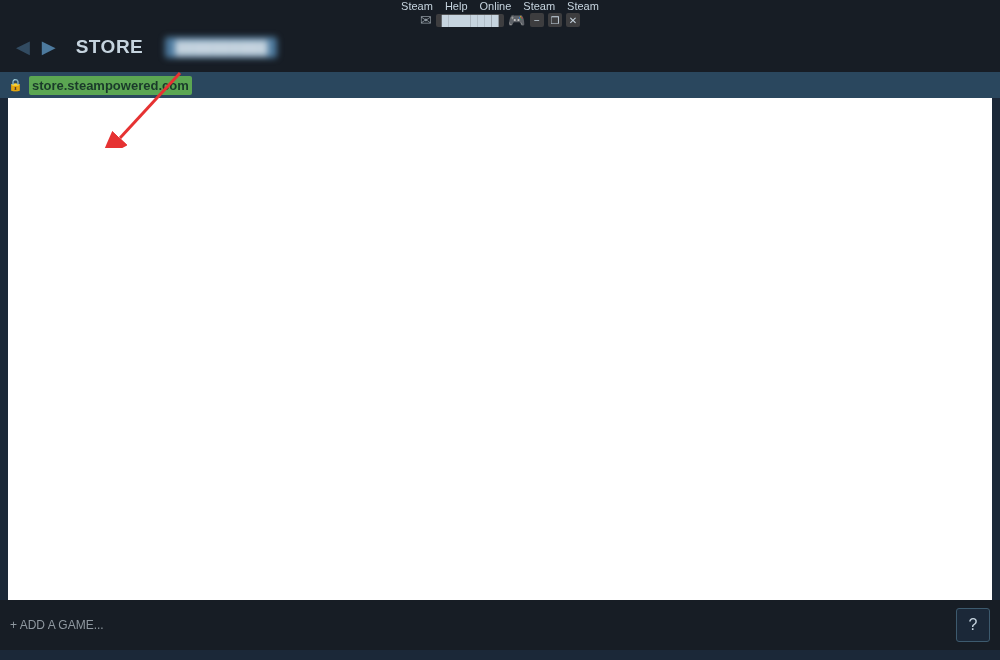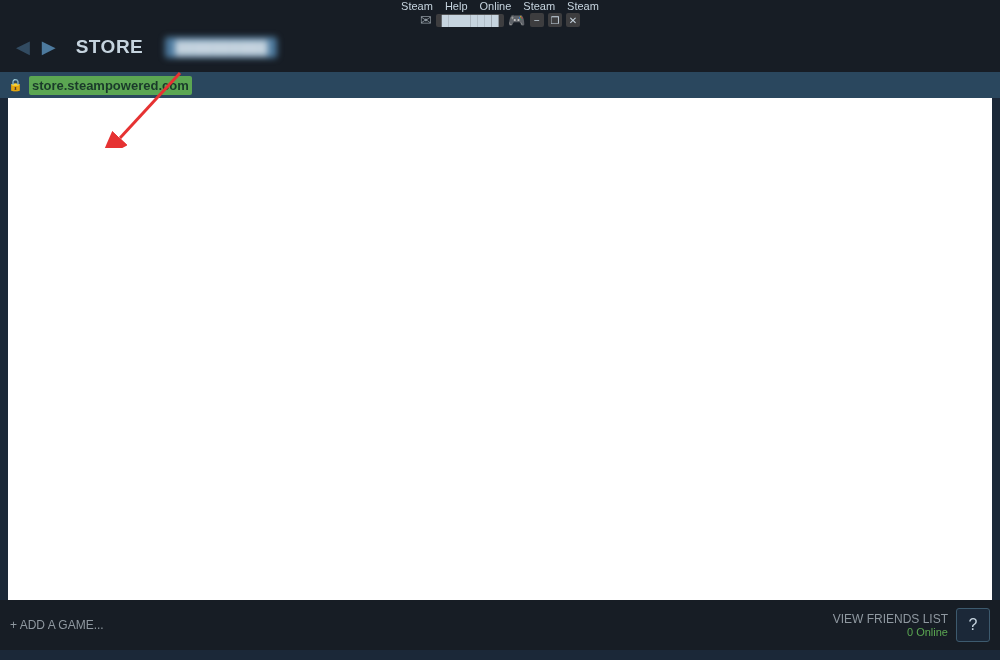--- a/index.html
+++ b/index.html
@@ -244,21 +244,17 @@
   </svg>
 </div>
 
 <div class="main-content"></div>
 
 <div class="bottombar">
   <button class="add-game-btn">
     <span>+ ADD A GAME...</span>
   </button>
   <div class="friends-section">
-    <button class="view-friends-btn">
-      <span>VIEW FRIENDS LIST</span>
-      <span class="online-count">0 Online</span>
-    </button>
     <button class="help-btn">
       <span>?</span>
     </button>
   </div>
 </div>
 
 </body></html>

